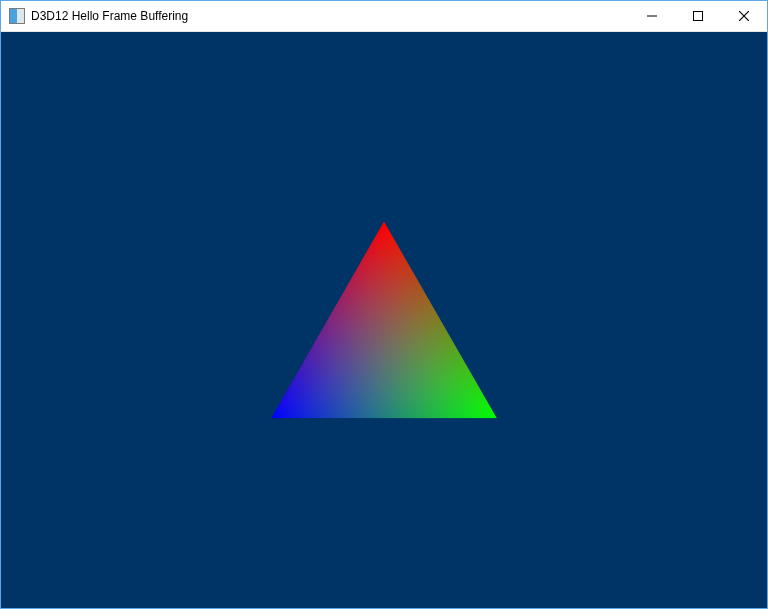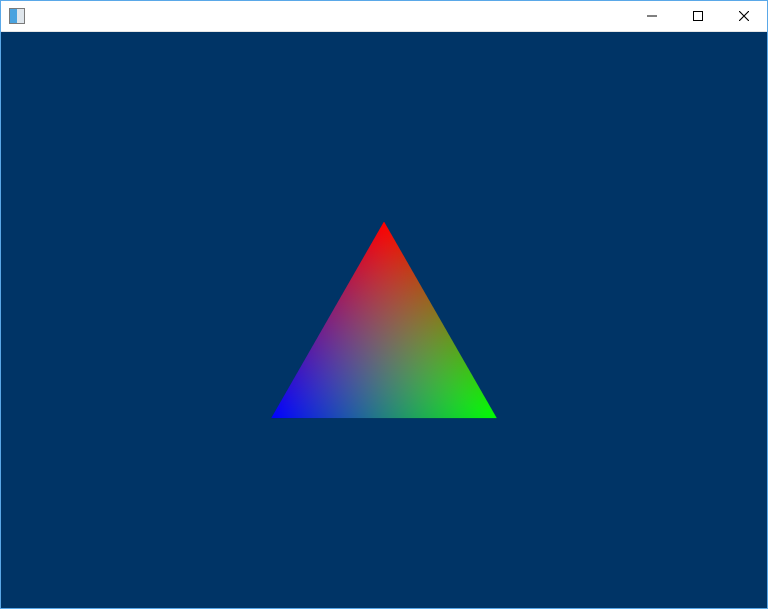--- a/index.html
+++ b/index.html
@@ -78,20 +78,21 @@
     transform: translate(-50%, -50%);
   }
 </style>
 </head>
 <body>
 
 <div class="window">
 
   <div class="titlebar">
     <span class="app-icon"></span>
+    <span class="title-text" data-bind="window.title">D3D12 Hello Frame Buffering</span>
     <span class="title-spacer"></span>
     <div class="win-controls">
       <button class="win-btn" data-bind-attr="aria-label:window.controls.minimize_label" aria-label="Minimize">
         <svg width="10" height="10" viewBox="0 0 10 10">
             <path d="M0 5 H10" stroke="#000" stroke-width="1"></path>
           </svg>
       </button>
       <button class="win-btn" data-bind-attr="aria-label:window.controls.maximize_label" aria-label="Maximize">
         <svg width="10" height="10" viewBox="0 0 10 10">
             <rect x="0.5" y="0.5" width="9" height="9" fill="none" stroke="#000" stroke-width="1"></rect>

